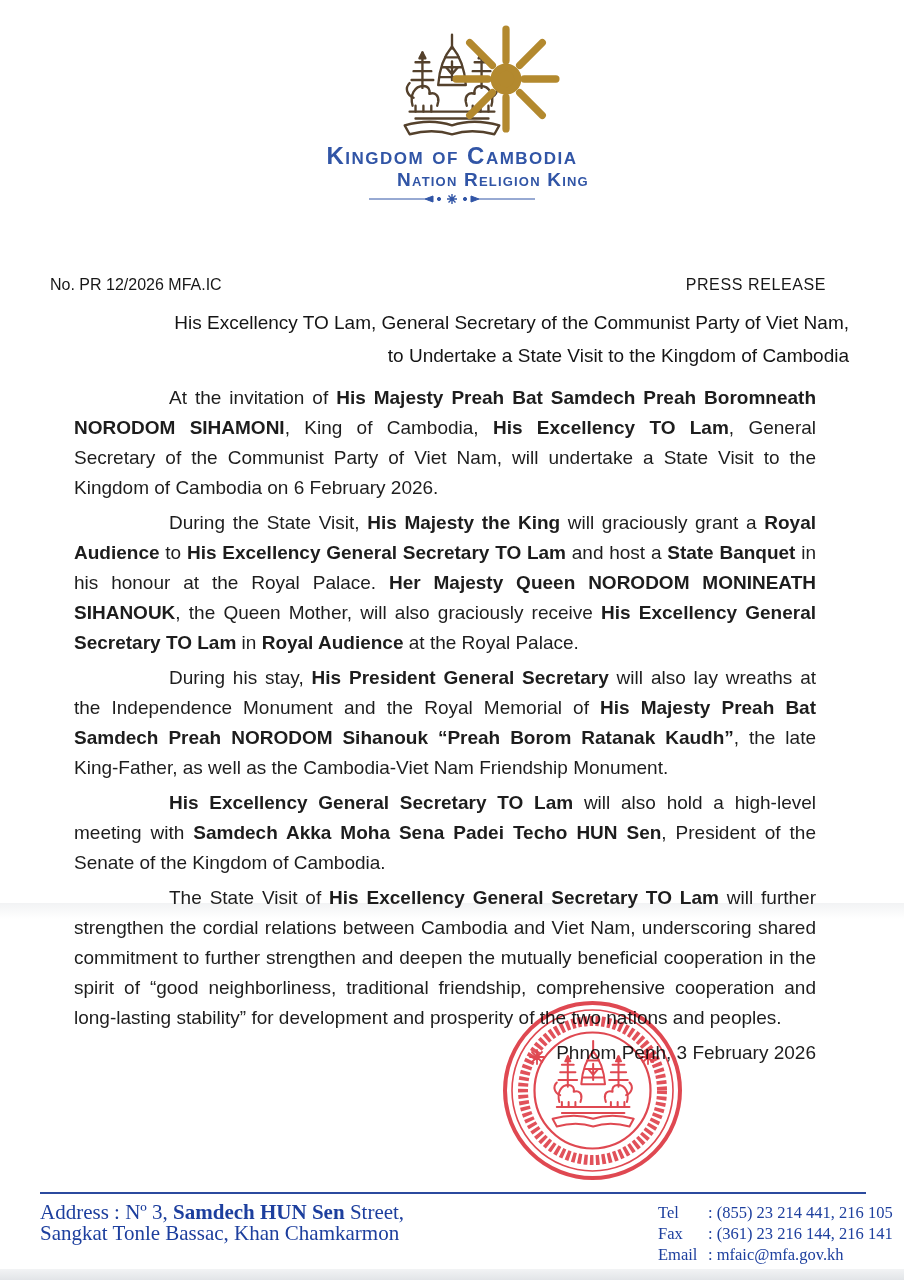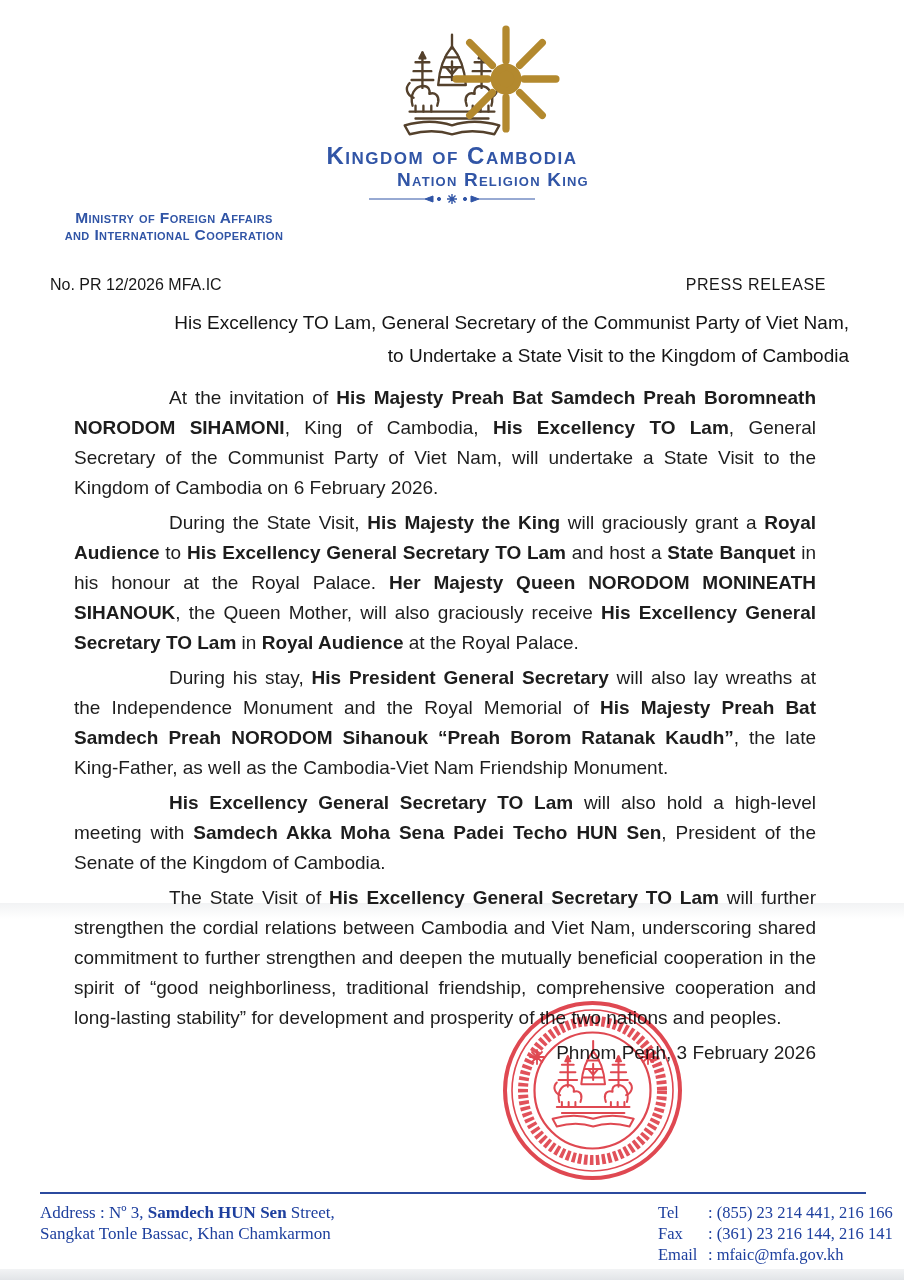--- a/index.html
+++ b/index.html
@@ -51,21 +51,21 @@
   
   .seal{
     position:absolute;left:501px;top:999px;width:183px;height:183px;
     color:#dd3a43;opacity:.93;mix-blend-mode:multiply;z-index:2;
   }
   .seal svg{display:block;width:100%;height:100%;}
   
   .footer-rule{position:absolute;top:1192px;left:40px;width:826px;height:2px;background:#2b4a9e;}
   .footer-address{
     position:absolute;top:1202px;left:40px;
-    font-family:"Liberation Serif",serif;font-size:17px;line-height:21px;color:#1d3f9e;
+    font-family:"Liberation Serif",serif;font-size:21px;line-height:21px;color:#1d3f9e;
   }
   .footer-contact{
     position:absolute;top:1202px;left:658px;
     font-family:"Liberation Serif",serif;font-size:16.5px;line-height:21px;color:#1d3f9e;
   }
   .contact-row{display:grid;grid-template-columns:50px auto;}
   
   .scan-band{
     position:absolute;left:0;right:0;top:903px;height:16px;
     background:linear-gradient(to bottom,rgba(125,135,148,.10),rgba(125,135,148,0));
@@ -137,24 +137,20 @@
       <path d="M58 6 L66 3 L66 9 Z"></path>
       <path d="M112 6 L104 3 L104 9 Z"></path>
       <circle cx="72" cy="6" r="1.6"></circle>
         <circle cx="98" cy="6" r="1.6"></circle>
       <g stroke-width="1.4" fill="none">
         <path d="M85 1 V11 M80 6 H90 M81.5 2.5 L88.5 9.5 M88.5 2.5 L81.5 9.5"></path>
       </g>
     </g>
   </svg>
 
-  <div class="ministry">
-    <div>Ministry of Foreign Affairs</div>
-    <div>and International Cooperation</div>
-  </div>
 
   <div class="ref-row">
     <span class="ref-no">No. PR 12/2026 MFA.IC</span>
     <span class="doc-type">PRESS RELEASE</span>
   </div>
 
   <div class="doc-title">
     <div>His Excellency TO Lam, General Secretary of the Communist Party of Viet Nam,</div>
     <div>to Undertake a State Visit to the Kingdom of Cambodia</div>
   </div>
@@ -191,21 +187,21 @@
   <div class="footer-rule"></div>
 
   <div class="footer-address">
     <div><span>Address : Nº 3, </span><b>Samdech HUN Sen</b><span> Street,</span></div>
     <div>Sangkat Tonle Bassac, Khan Chamkarmon</div>
   </div>
 
   <div class="footer-contact">
     <div class="contact-row">
       <span>Tel</span>
-      <span>: (855) 23 214 441, 216 166</span>
+      <span>: (855) 23 214 441, 216 105</span>
     </div>
     <div class="contact-row">
       <span>Fax</span>
       <span>: (361) 23 216 144, 216 141</span>
     </div>
     <div class="contact-row">
       <span>Email</span>
       <span>: mfaic@mfa.gov.kh</span>
     </div>
   </div>

